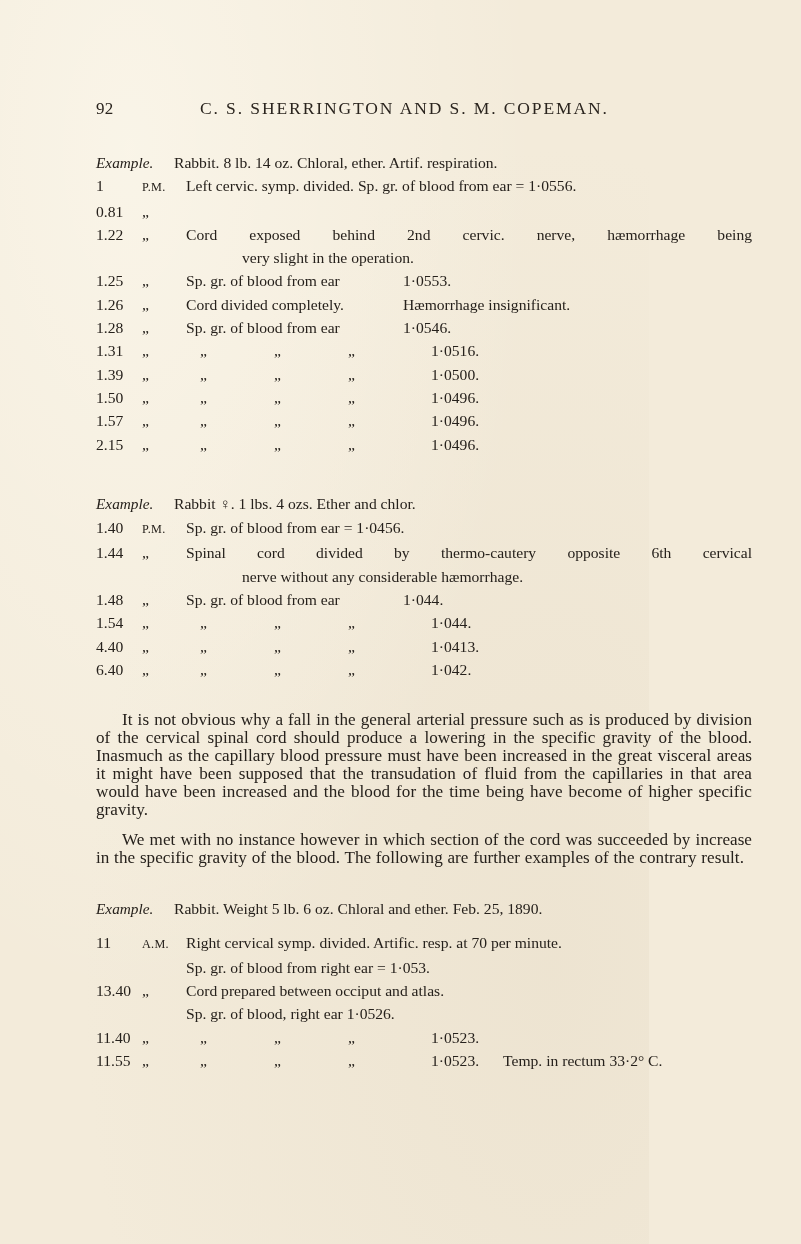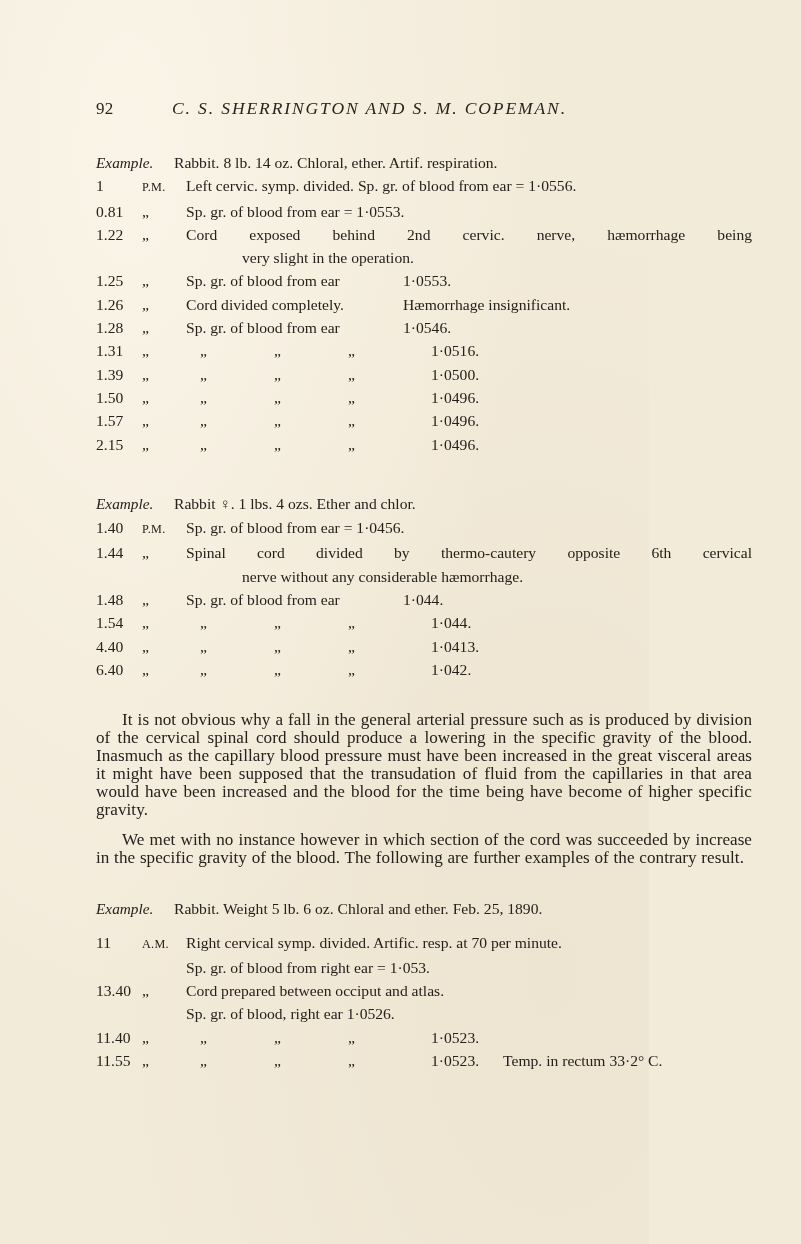--- a/index.html
+++ b/index.html
@@ -41,25 +41,25 @@
     height: 22px;
   }
   .runhead .folio {
     width: 76px;
     font-style: normal;
     font-size: 17px;
     letter-spacing: 0.2px;
     color: #2a241e;
   }
   .runhead .title {
-    font-style: italic;
     letter-spacing: 1.9px;
     font-size: 17.5px;
     color: #2a241e;
     white-space: nowrap;
+    margin-left: 28px;
   }
 
   
   .example-block { margin-bottom: 0; }
 
   .row {
     display: flex;
     align-items: baseline;
     font-size: 15.6px;
     line-height: 23.3px;
@@ -170,21 +170,20 @@
 
       <div class="row">
         <span class="col-time">1</span>
         <span class="col-mer smallcaps">P.M.</span>
         <span class="col-body">Left cervic. symp. divided.  Sp. gr. of blood from ear = 1·0556.</span>
       </div>
 
       <div class="row">
         <span class="col-time">0.81</span>
         <span class="col-mer">„</span>
-        <span class="col-body">Sp. gr. of blood from ear = 1·0553.</span>
       </div>
 
       <div class="row">
         <span class="col-time">1.22</span>
         <span class="col-mer">„</span>
         <span class="col-body justify">Cord exposed behind 2nd cervic. nerve, hæmorrhage being</span>
       </div>
       <div class="row">
         <span class="col-time"></span>
         <span class="col-mer"></span>

